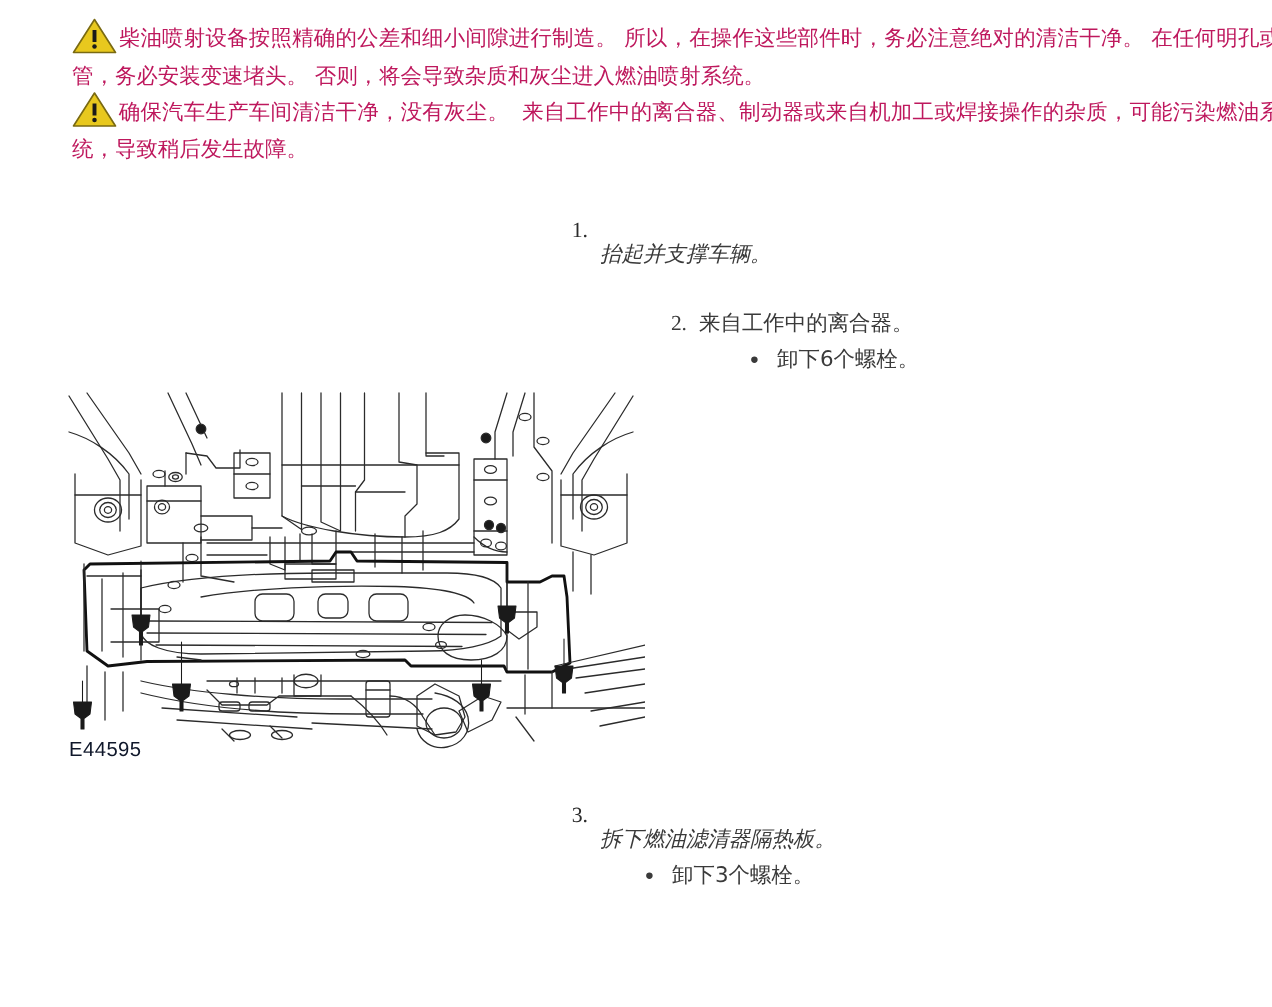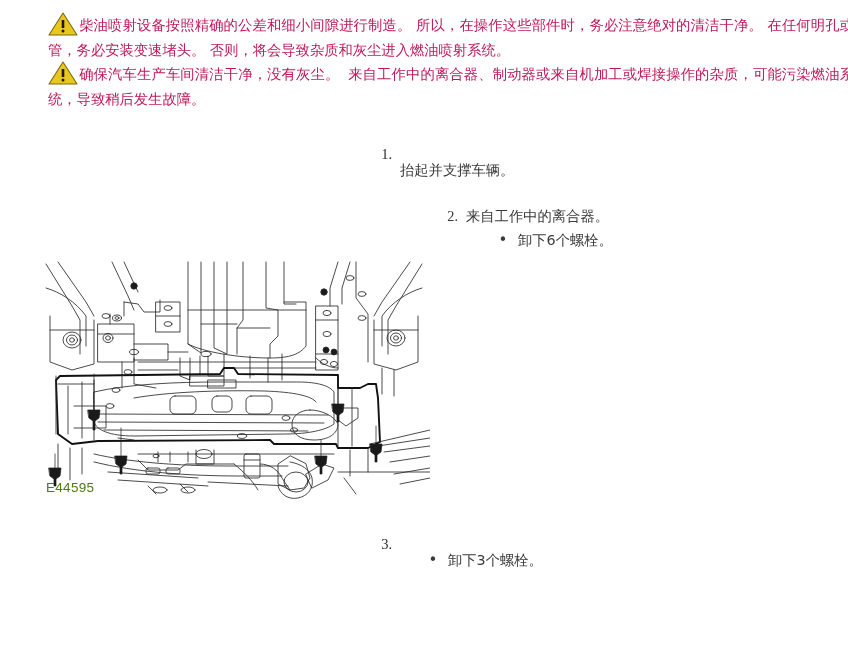--- a/index.html
+++ b/index.html
@@ -58,23 +58,23 @@
     height: 254px;
   }
   #figure-panel svg {
     display: block;
     width: 392px;
     height: 254px;
   }
   #figure-id {
     position: absolute;
     left: 8px;
-    bottom: 17px;
+    bottom: 5px;
     font-size: 13.5px;
-    color: #4d7c0f;
+    color: #0f172a;
     font-family: "Liberation Sans", sans-serif;
     letter-spacing: 0.3px;
   }
 
   
   #procedure {
     position: absolute;
     left: 368px;
     top: 142px;
     width: 472px;
@@ -94,20 +94,21 @@
     font-size: 14.5px;
     font-family: "Liberation Serif", serif;
   }
   .step-body {
     margin-left: 32px;
   }
   .plain-line {
     font-size: 14.3px;
     line-height: 24px;
     color: #3a3a3a;
+    font-style: italic;
   }
 
   .sub-block {
     margin-left: 70px;
   }
   .sub-step {
     position: relative;
     font-size: 14.3px;
     line-height: 24px;
     color: #3a3a3a;
@@ -377,19 +378,20 @@
     </div>
   </div>
 
 </div>
 
 <div id="procedure-lower" style="position:absolute; left:368px; top:532px; width:472px;">
   <div class="step">
     <div class="step-num">3.</div>
     <div class="step-body">
       <div class="spacer-16"></div>
+      <div class="plain-line">拆下燃油滤清器隔热板。</div>
       <div class="bullet-row" style="margin-left:26px;">
         <span class="bullet-dot">•</span>
         <span class="bullet-label">卸下3个螺栓。</span>
       </div>
     </div>
   </div>
 </div>
 
 </body></html>

